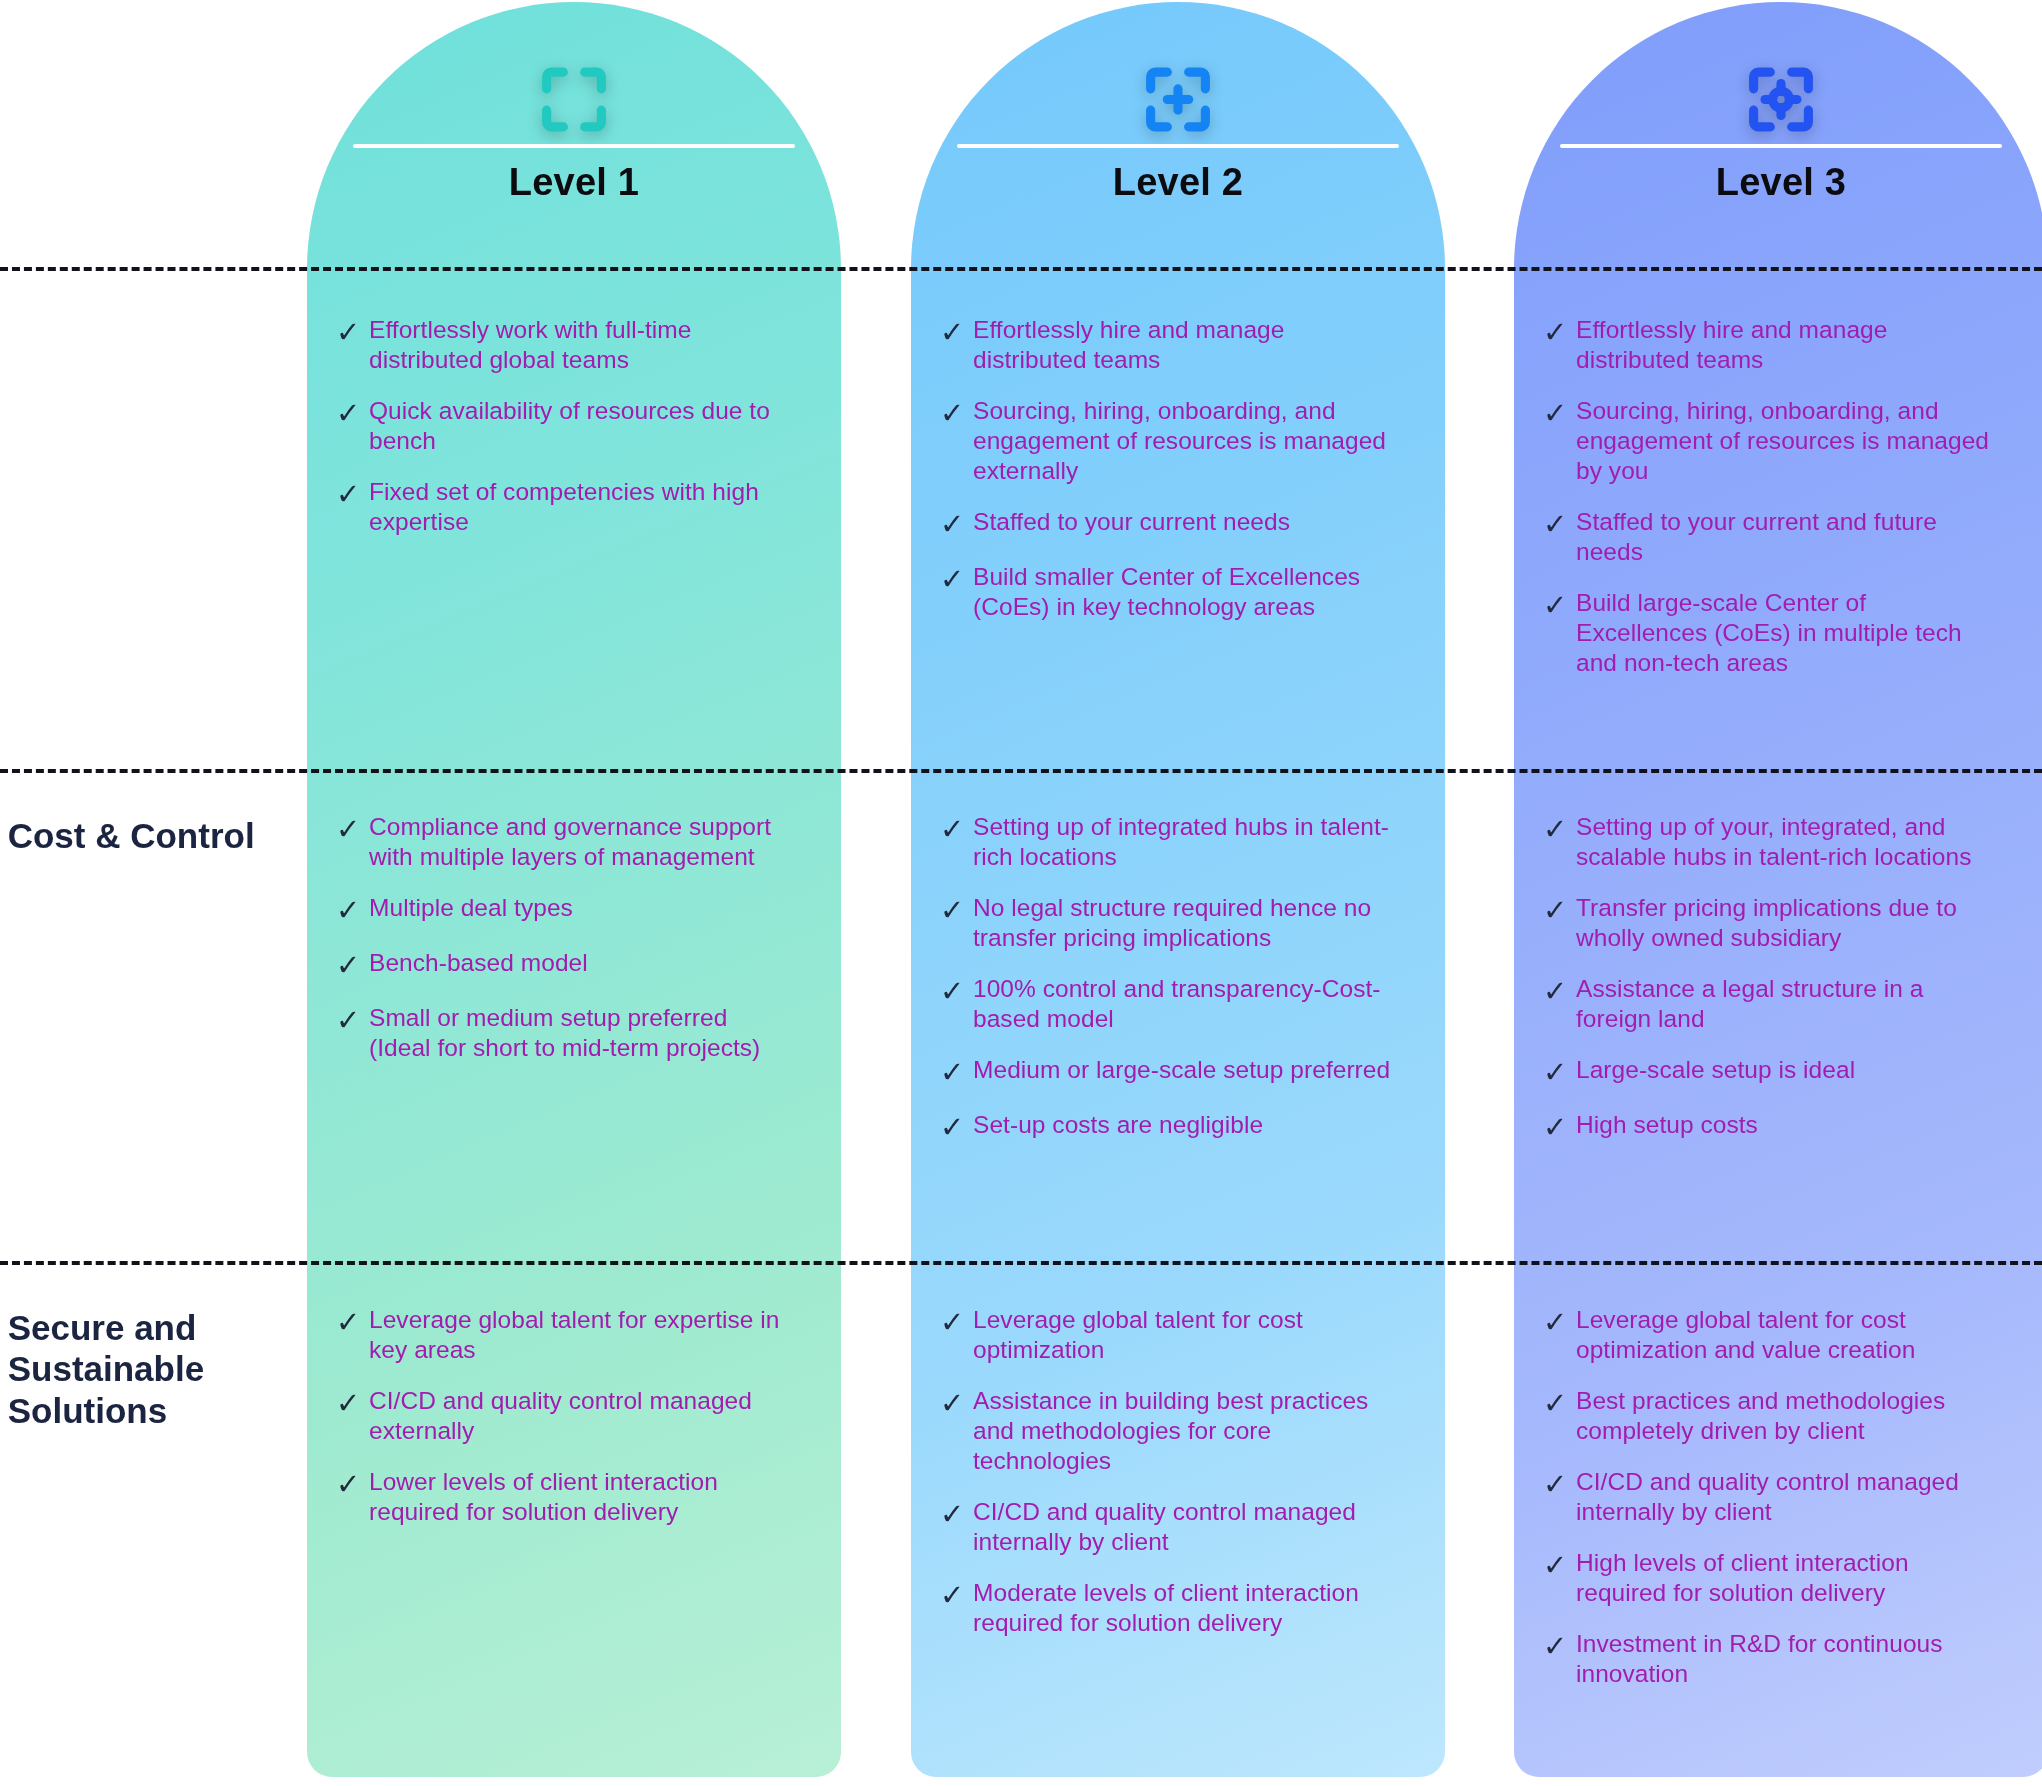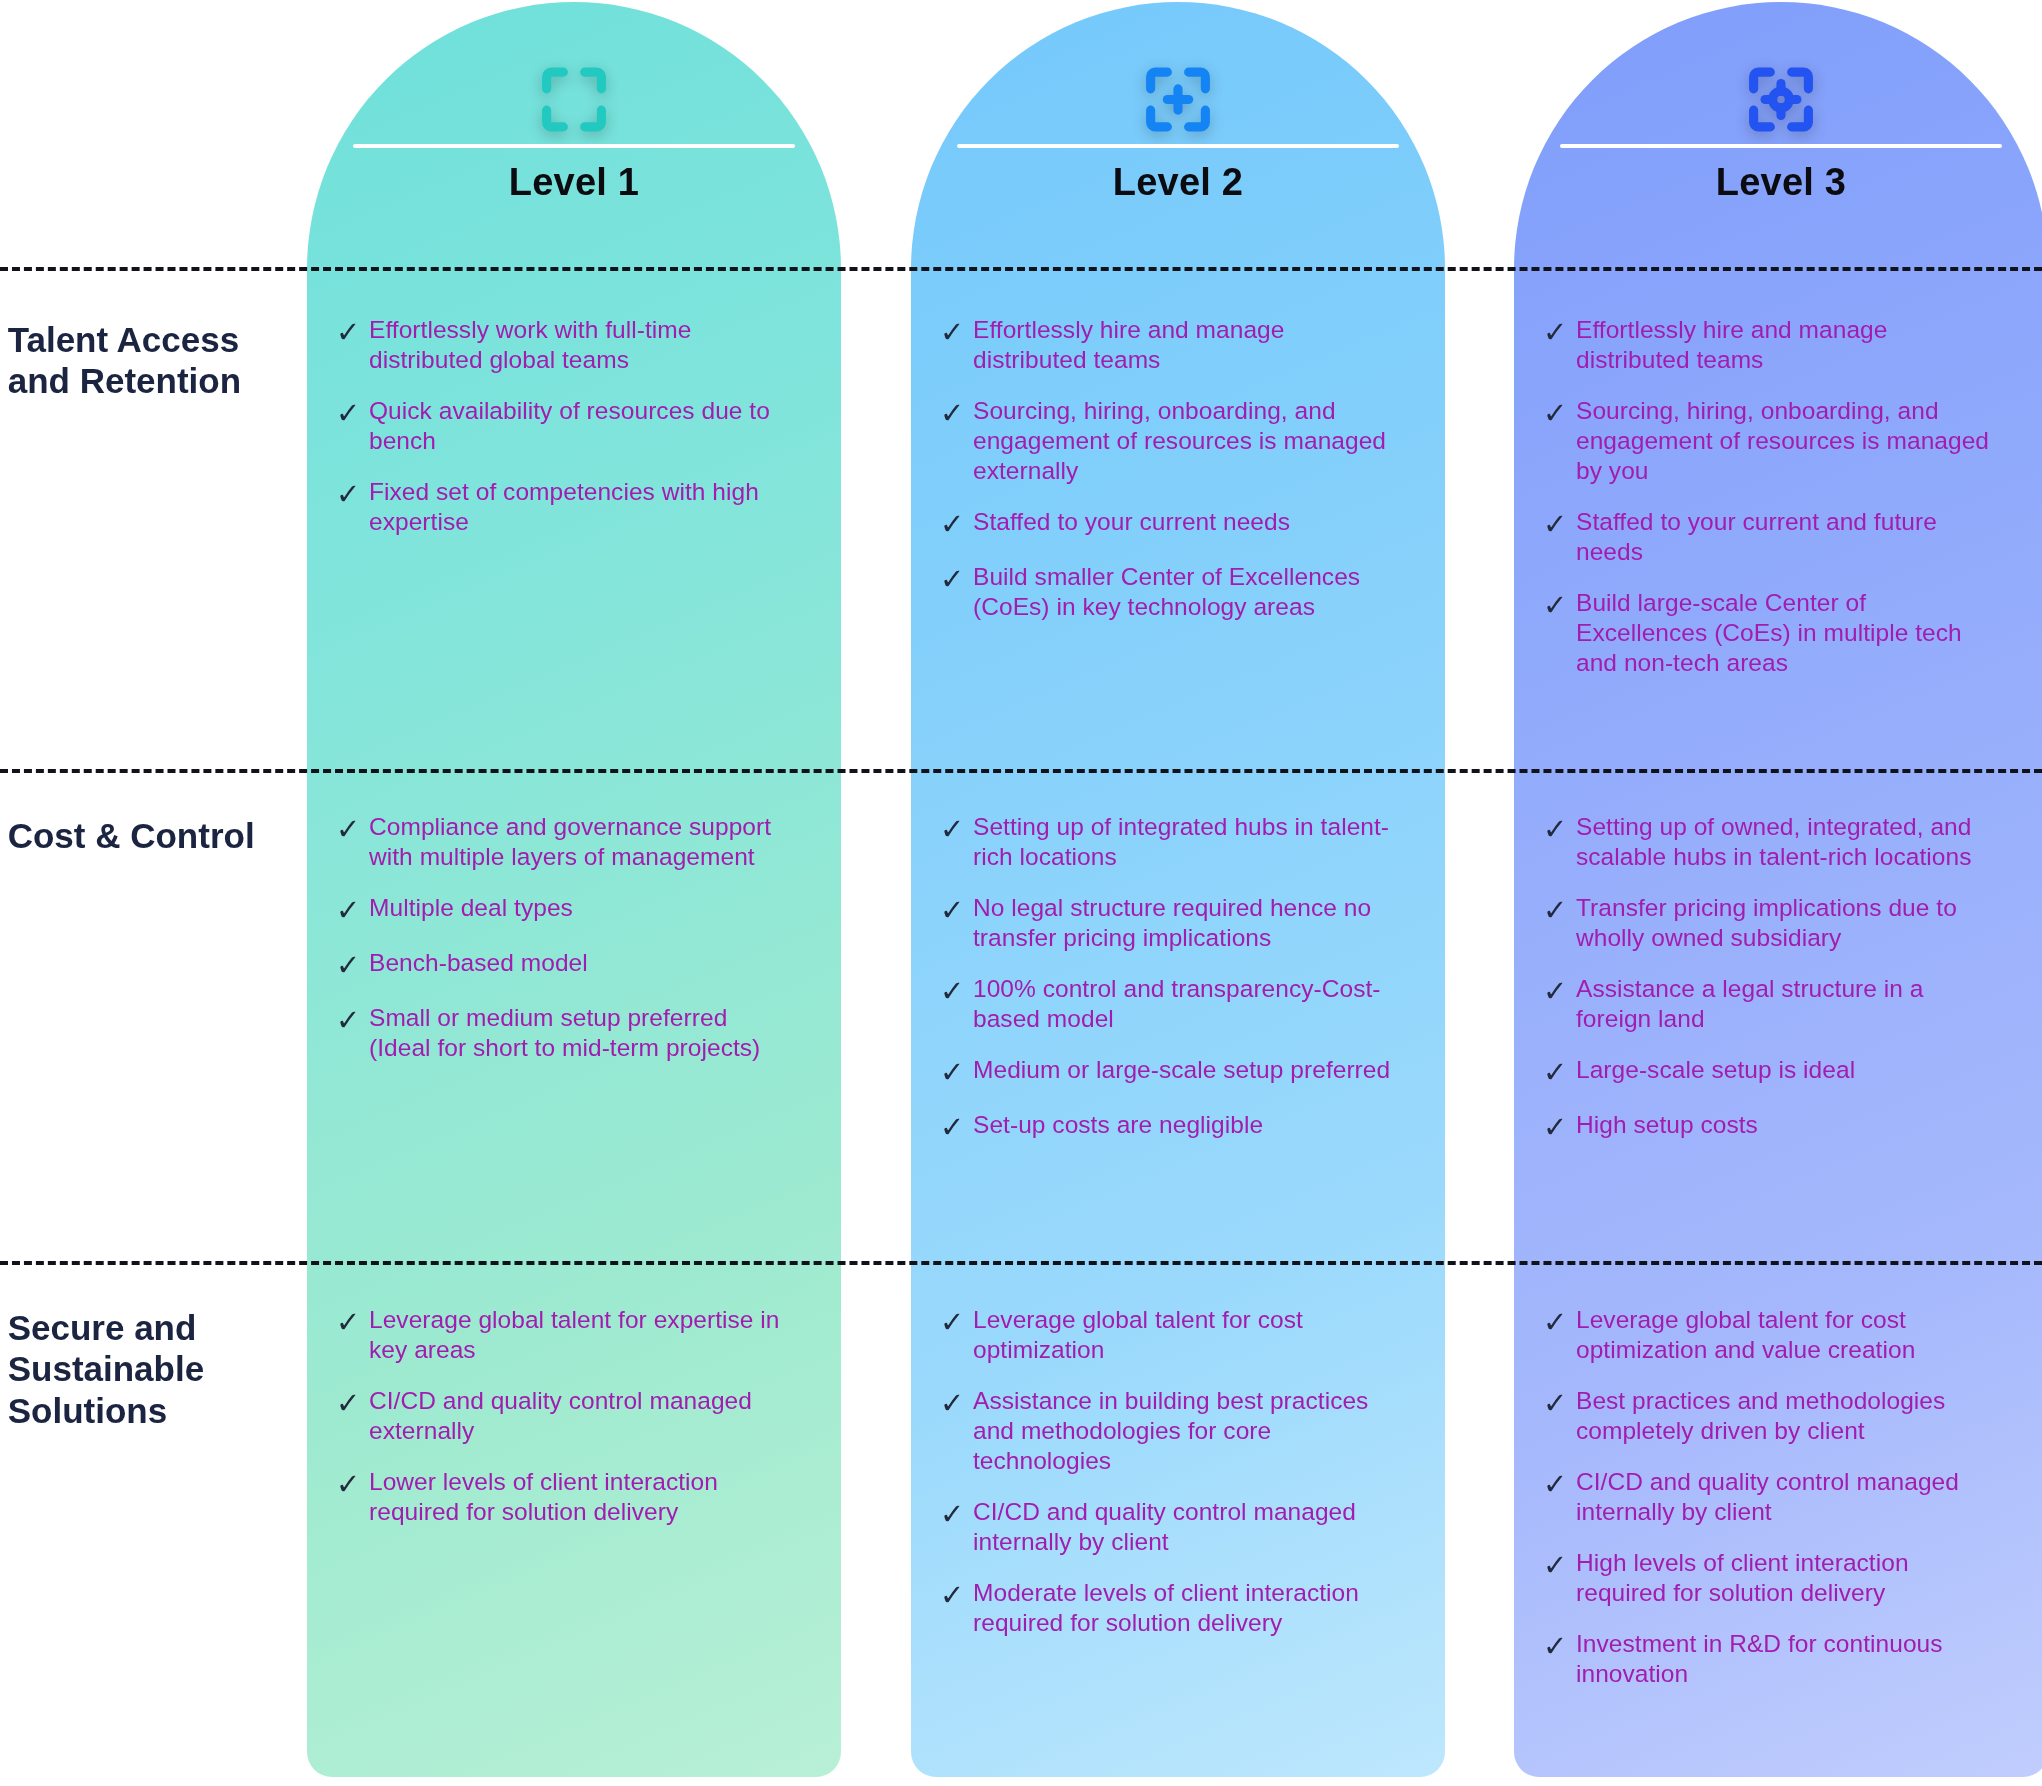--- a/index.html
+++ b/index.html
@@ -151,21 +151,20 @@
       </div>
       <div class="head-rule"></div>
       <div class="head-label">Level 3</div>
     </div>
   </div>
 
   <div class="divider d1"></div>
   <div class="divider d2"></div>
   <div class="divider d3"></div>
 
-  <div class="row-label rl1">Talent Access and Retention</div>
   <div class="row-label rl2">Cost &amp; Control</div>
   <div class="row-label rl3">Secure and Sustainable Solutions</div>
 
   <div class="cell r1 c1">
       <div class="bullet">
         <span class="tick">✓</span>
         <span class="btext">Effortlessly work with full-time distributed global teams</span>
       </div>
       <div class="bullet">
         <span class="tick">✓</span>
@@ -249,21 +248,21 @@
         <span class="btext">Medium or large-scale setup preferred</span>
       </div>
       <div class="bullet">
         <span class="tick">✓</span>
         <span class="btext">Set-up costs are negligible</span>
       </div>
     </div>
   <div class="cell r2 c3">
       <div class="bullet">
         <span class="tick">✓</span>
-        <span class="btext">Setting up of owned, integrated, and scalable hubs in talent-rich locations</span>
+        <span class="btext">Setting up of your, integrated, and scalable hubs in talent-rich locations</span>
       </div>
       <div class="bullet">
         <span class="tick">✓</span>
         <span class="btext">Transfer pricing implications due to wholly owned subsidiary</span>
       </div>
       <div class="bullet">
         <span class="tick">✓</span>
         <span class="btext">Assistance a legal structure in a foreign land</span>
       </div>
       <div class="bullet">

